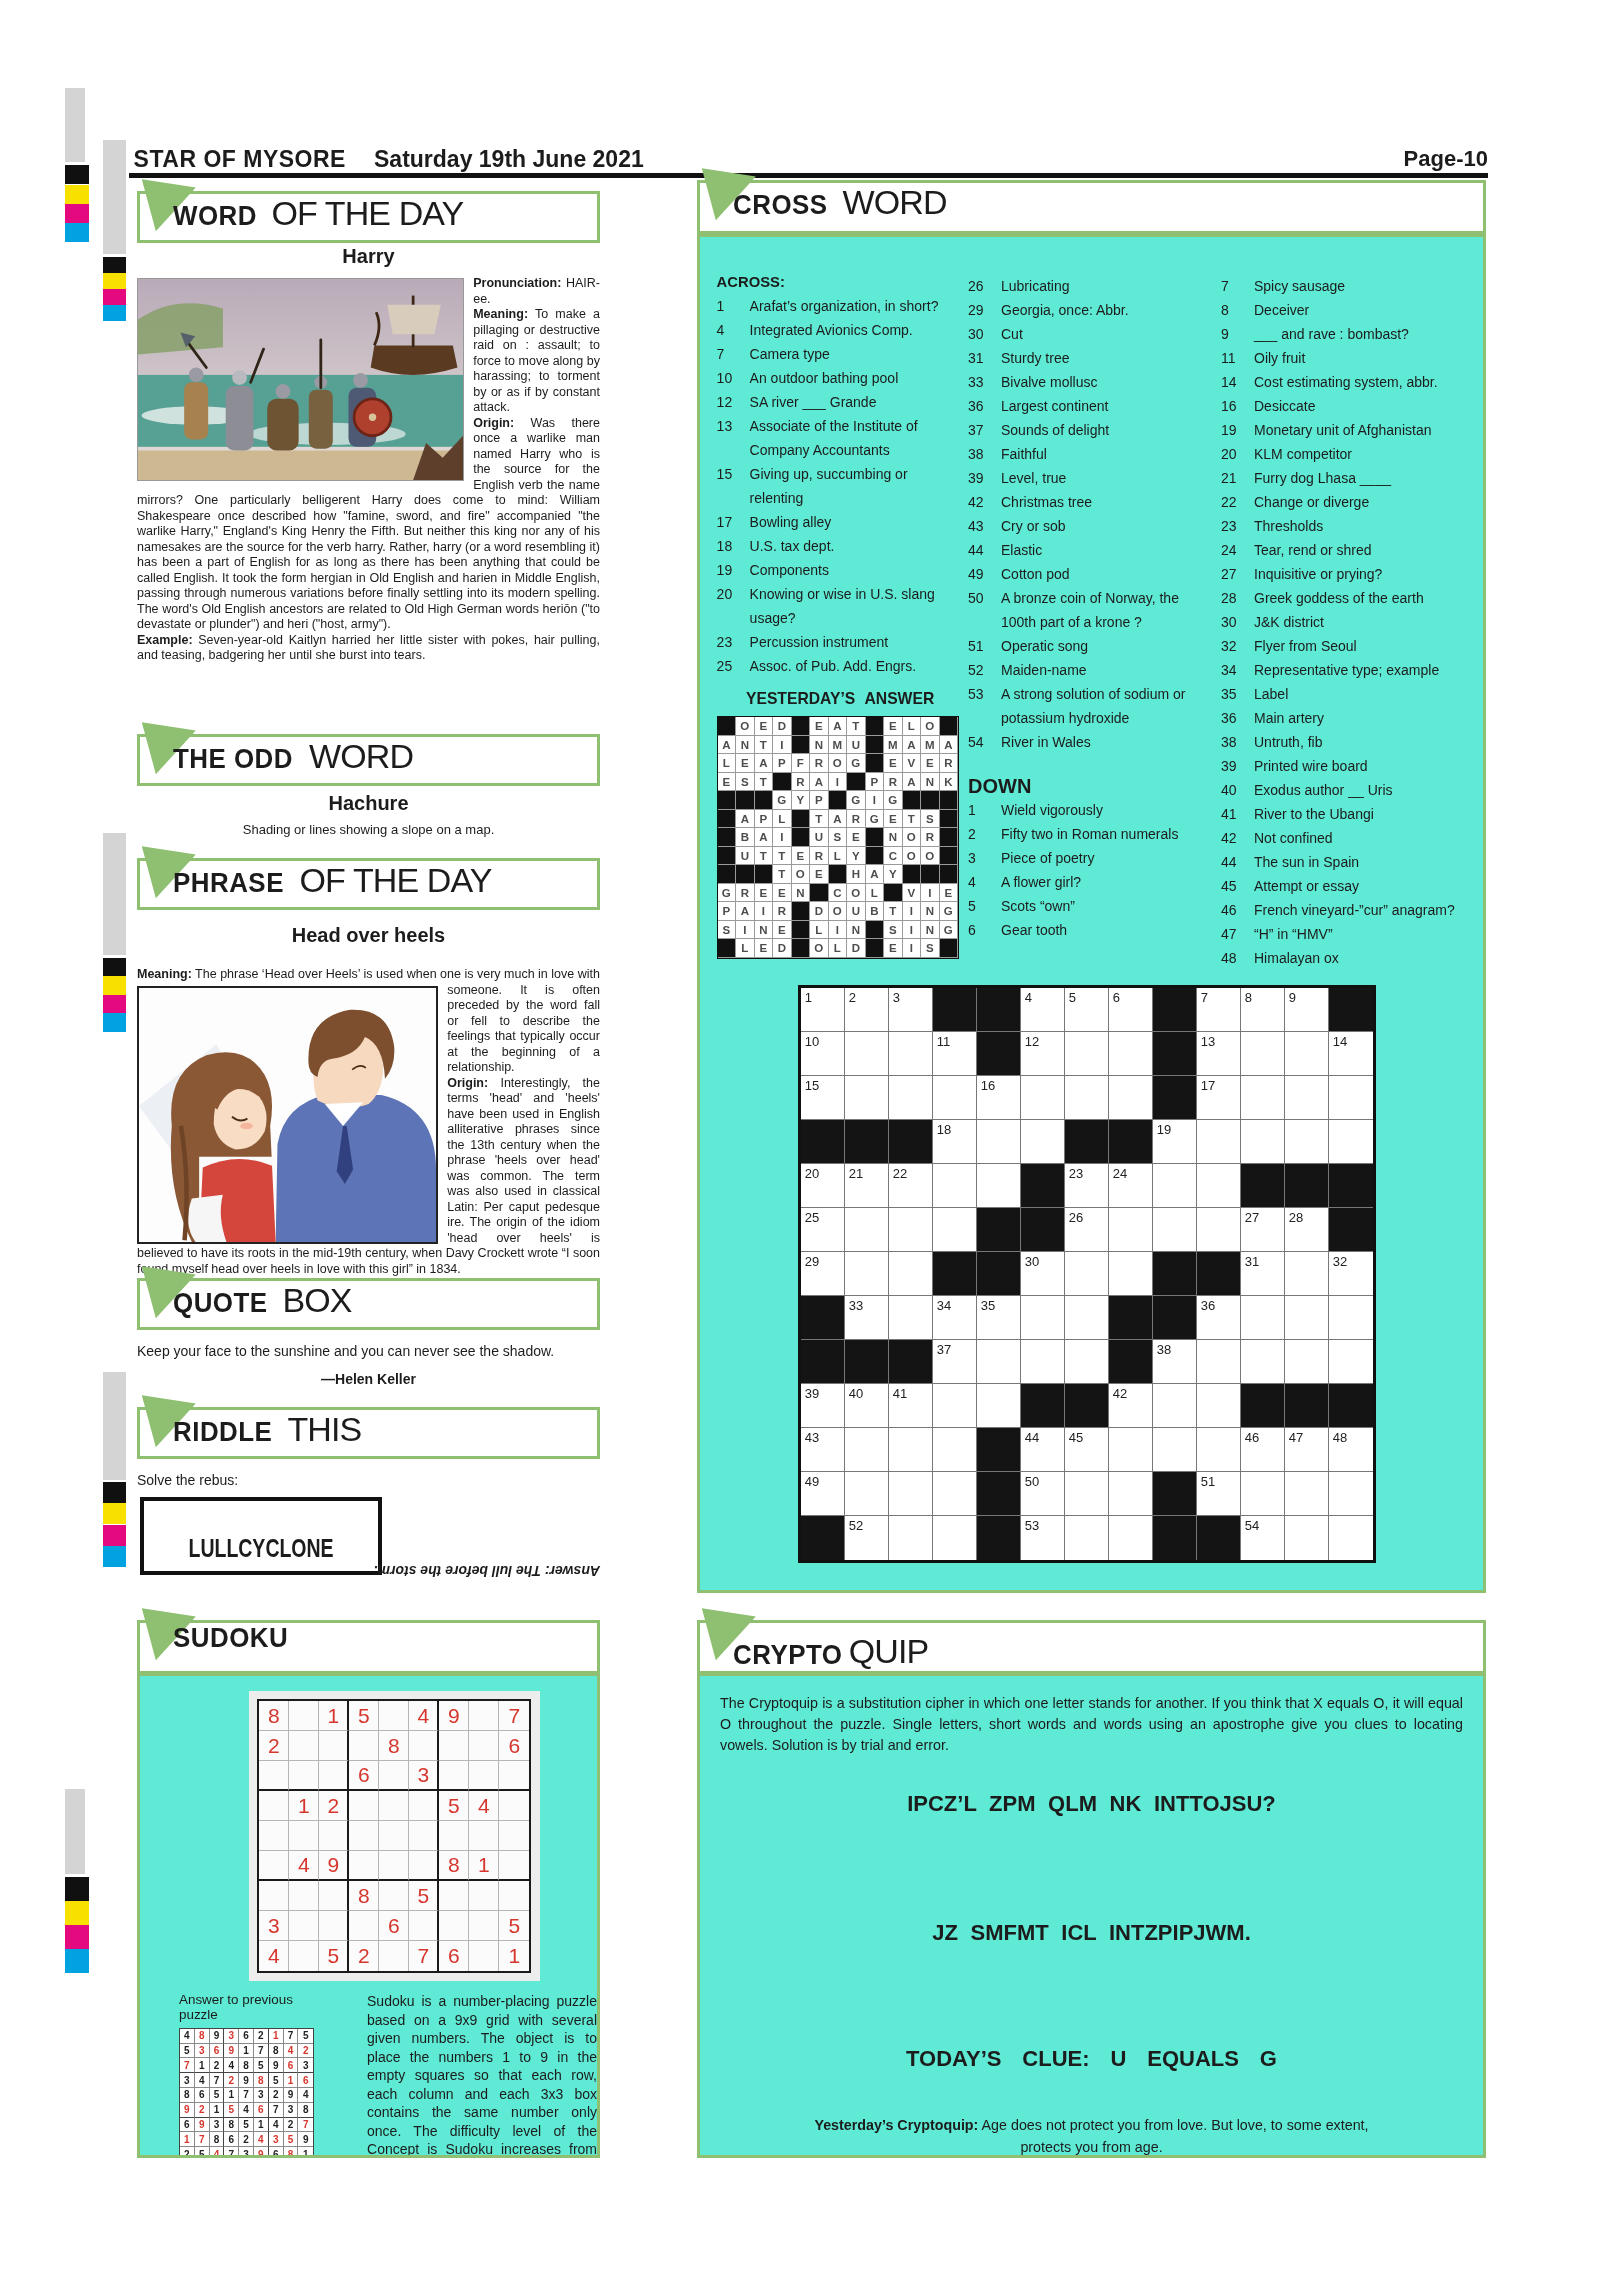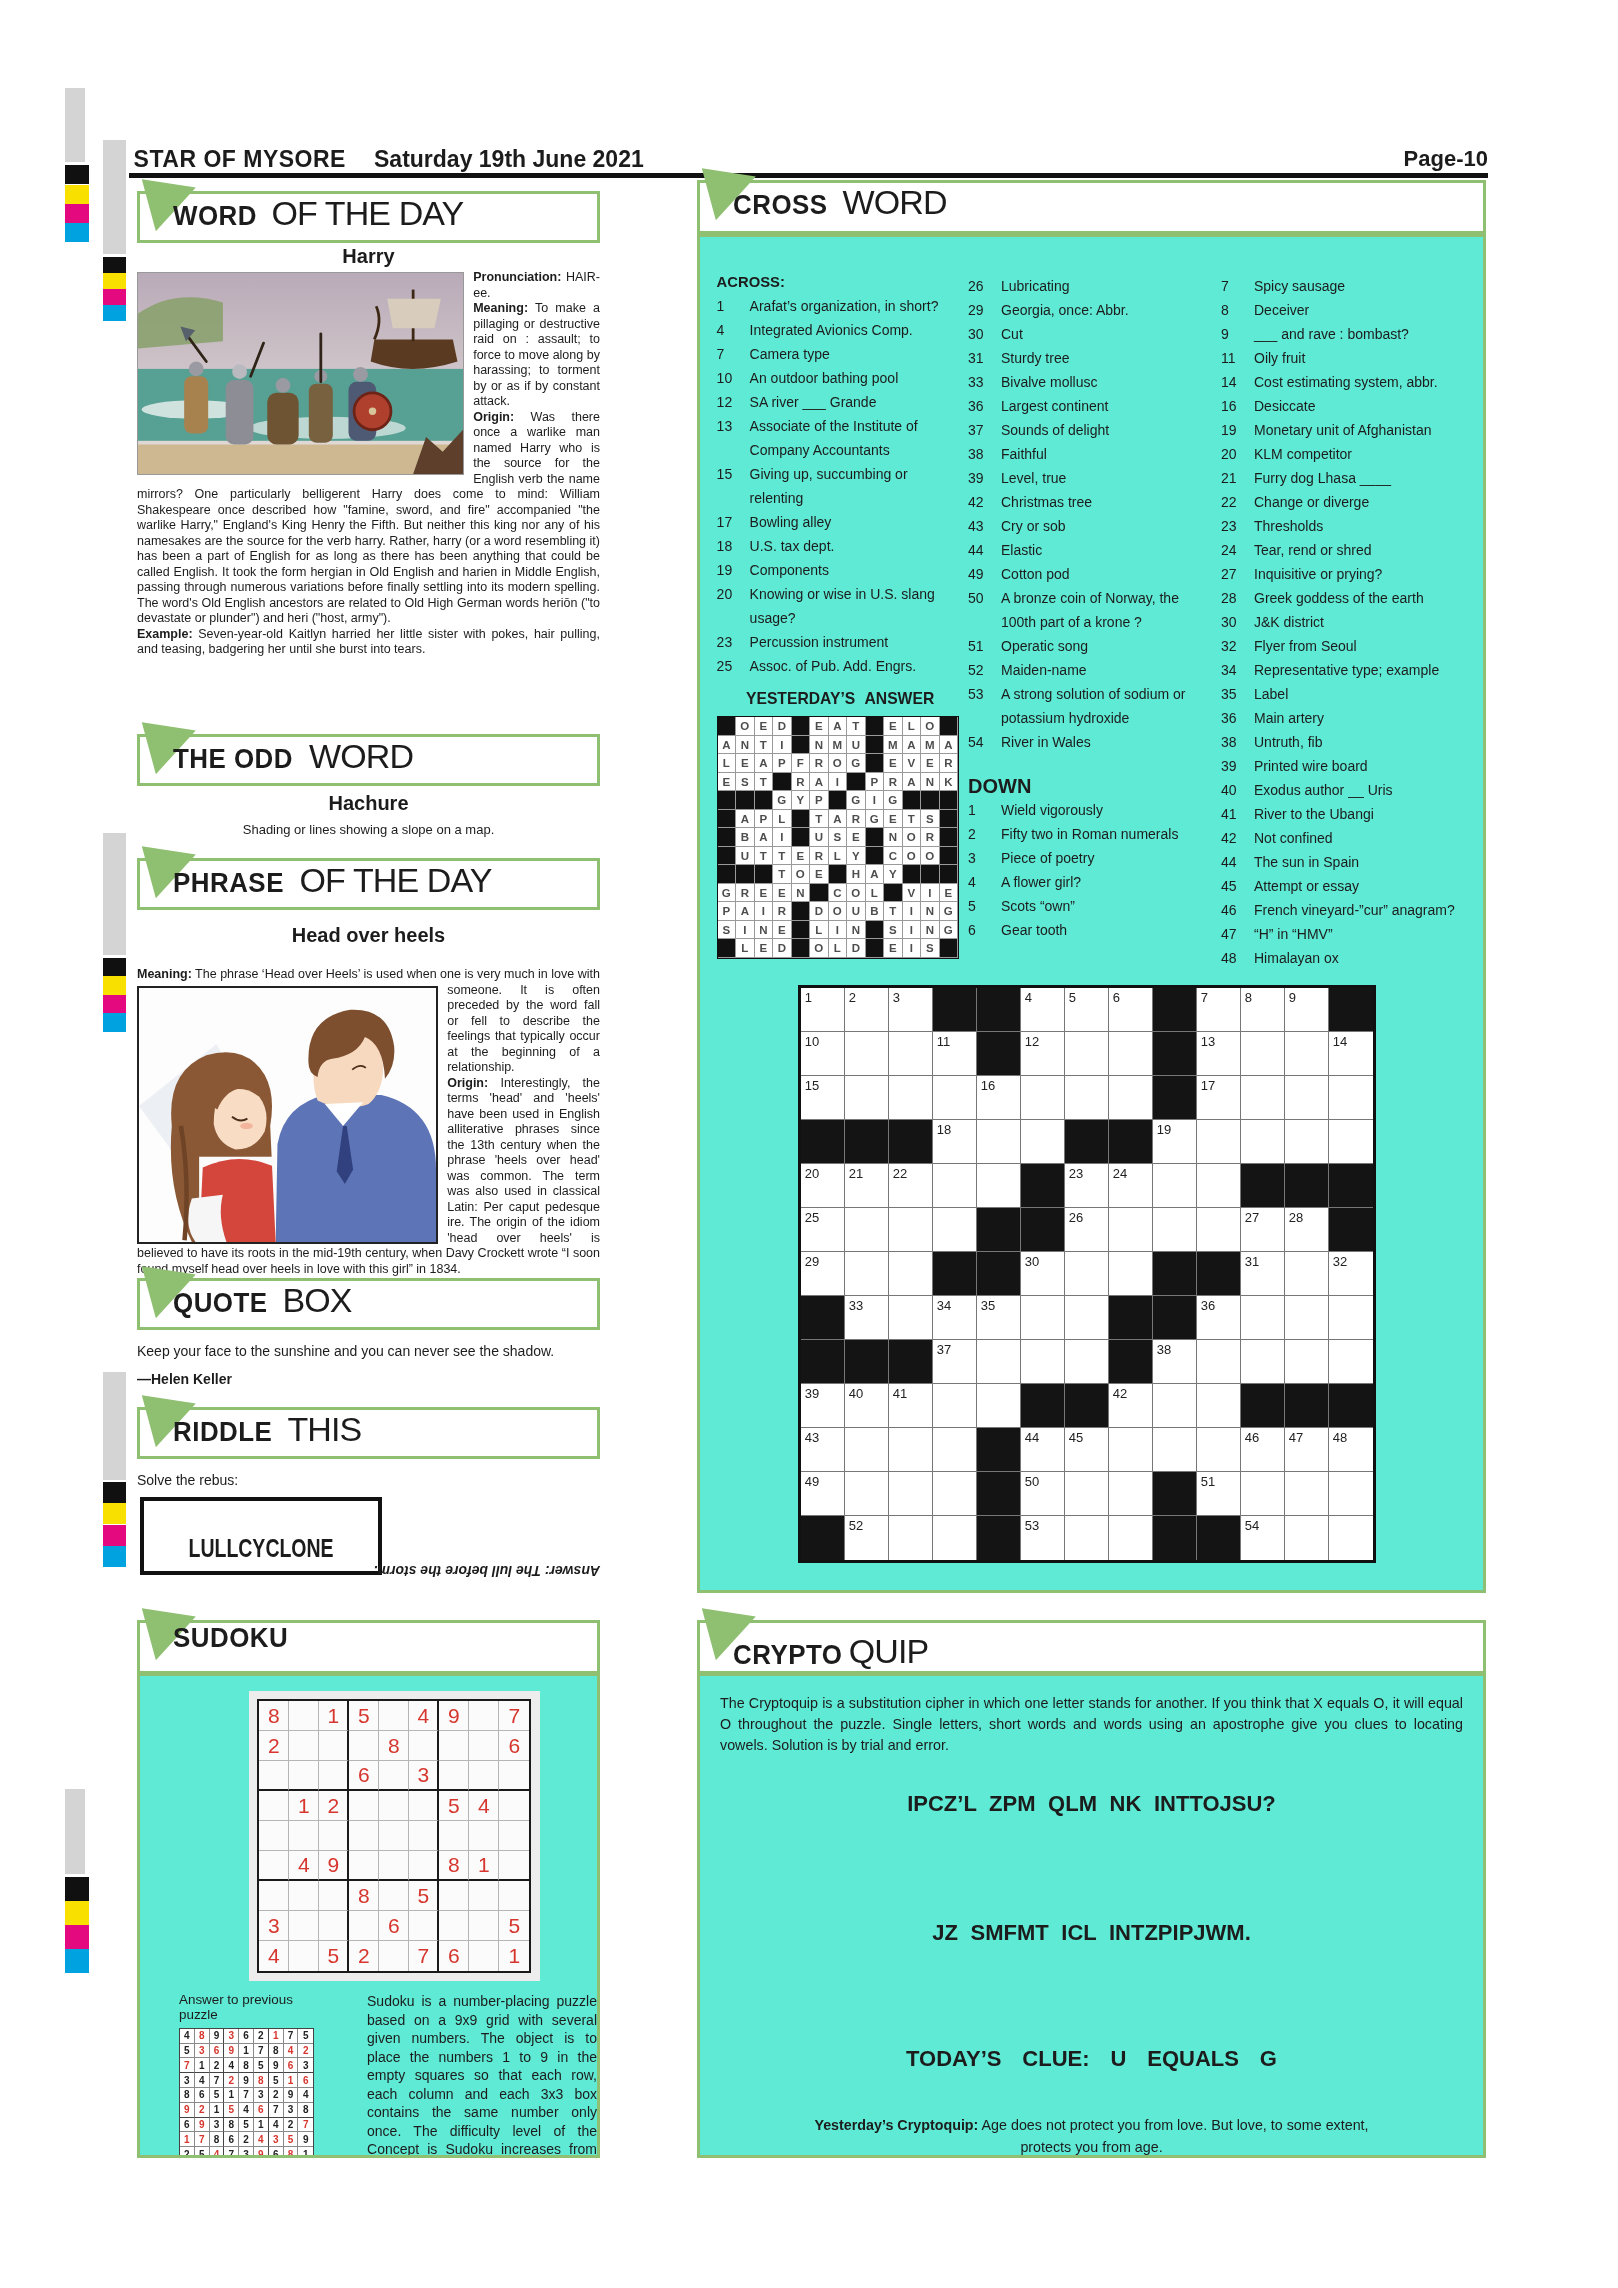--- a/index.html
+++ b/index.html
@@ -21,21 +21,21 @@
   .gbox{position:absolute;border:3.7px solid var(--grn);background:#5eead4;box-sizing:border-box;overflow:hidden;}
   
   .cword{position:absolute;width:463px;text-align:center;font-size:20px;font-weight:bold;}
   .cdef{position:absolute;width:463px;text-align:center;font-size:13px;}
   .flowp{font-size:12.5px;line-height:15.5px;text-align:justify;margin:0;}
   .flowp b{font-weight:bold;}
   .wbody,.pbody{position:absolute;width:463px;}
   .wimg{float:left;width:325px;height:201px;margin:1.8px 9.2px 3.7px 0;border:0.9px solid #999;}
   .pimg{float:left;width:301px;height:258px;margin:3.7px 9.2px 1.8px 0;border:2.8px solid #222;box-sizing:border-box;}
   .qtext{position:absolute;font-size:14px;}
-  .qauth{position:absolute;width:463px;text-align:left;font-size:14px;font-weight:bold;}
+  .qauth{position:absolute;width:463px;text-align:center;font-size:14px;font-weight:bold;}
   .rprompt{position:absolute;font-size:14px;}
   .rebus{position:absolute;width:242px;height:78px;border:4.6px solid #111;box-sizing:border-box;
          display:flex;align-items:flex-end;justify-content:center;padding-bottom:8.3px;}
   .rebus span{font-size:25px;font-weight:700;transform:scaleX(.78);letter-spacing:0;}
   .ranswer{position:absolute;width:305px;font-size:14px;font-weight:bold;font-style:italic;
            transform:rotate(180deg);text-align:left;}
   
   .ccol{position:absolute;font-size:14px;}
   .clabel{font-weight:bold;font-size:14.8px;line-height:24px;}
   .clue{display:flex;line-height:24px;}
@@ -127,21 +127,21 @@
       <div class="pm" style="left: 65px; top: 1925px; width: 24px; height: 24px; background: rgb(229, 9, 127);"></div>
       <div class="pm" style="left: 65px; top: 1949px; width: 24px; height: 24px; background: rgb(0, 163, 224);"></div>
     </div>
 
   <div class="shead" style="left:137px;top:191px;width:463px;">
     <div class="fold"></div>
     <span class="hb">WORD</span>
     <span class="hl">OF THE DAY</span>
   </div>
   <div class="cword" style="left:137px;top:245px;">Harry</div>
-  <div class="wbody" style="left:137px;top:270px;">
+  <div class="wbody" style="left:137px;top:276px;">
     <p class="flowp">
       <svg class="wimg" viewBox="0 0 352 218" preserveAspectRatio="none">
         <defs>
             <linearGradient id="sky" x1="0" y1="0" x2="0" y2="1">
           <stop offset="0" stop-color="#b9aab8"></stop>
               <stop offset="1" stop-color="#e6e0da"></stop>
             </linearGradient>
           </defs>
         <rect width="352" height="218" fill="url(#sky)"></rect>
         <path d="M0 44 Q40 16 92 32 L92 74 L0 82 Z" fill="#87a06a" opacity="0.85"></path>

